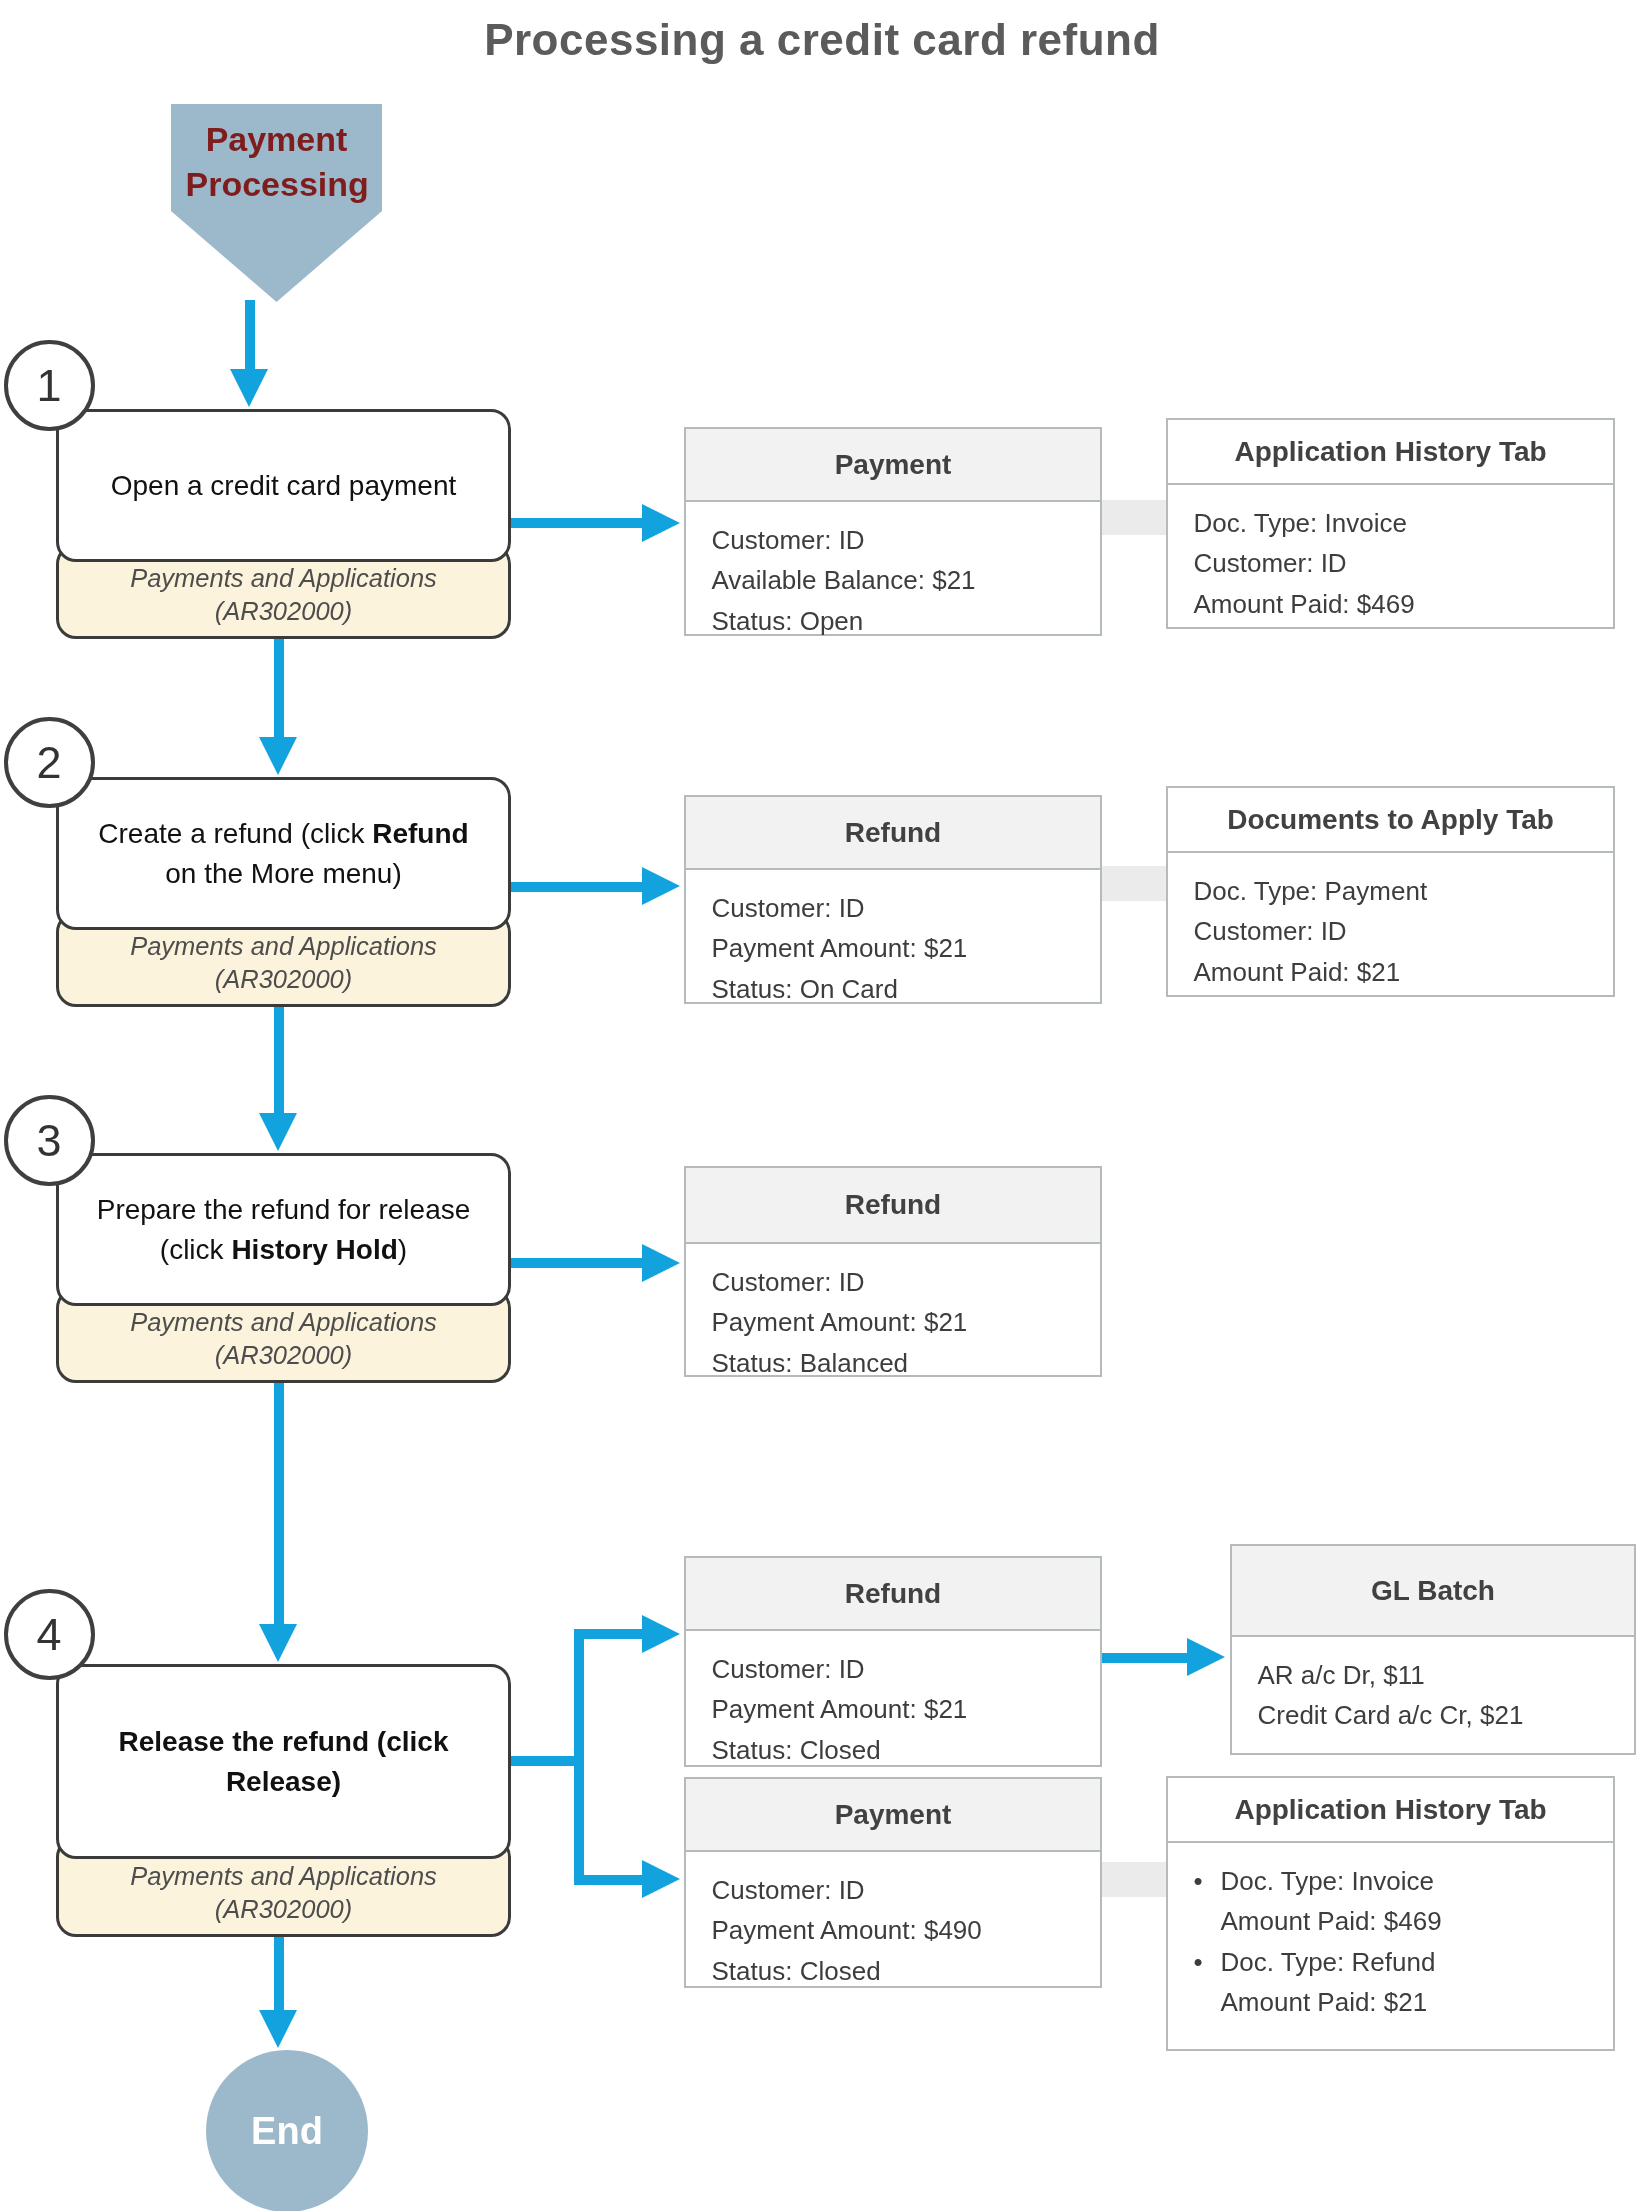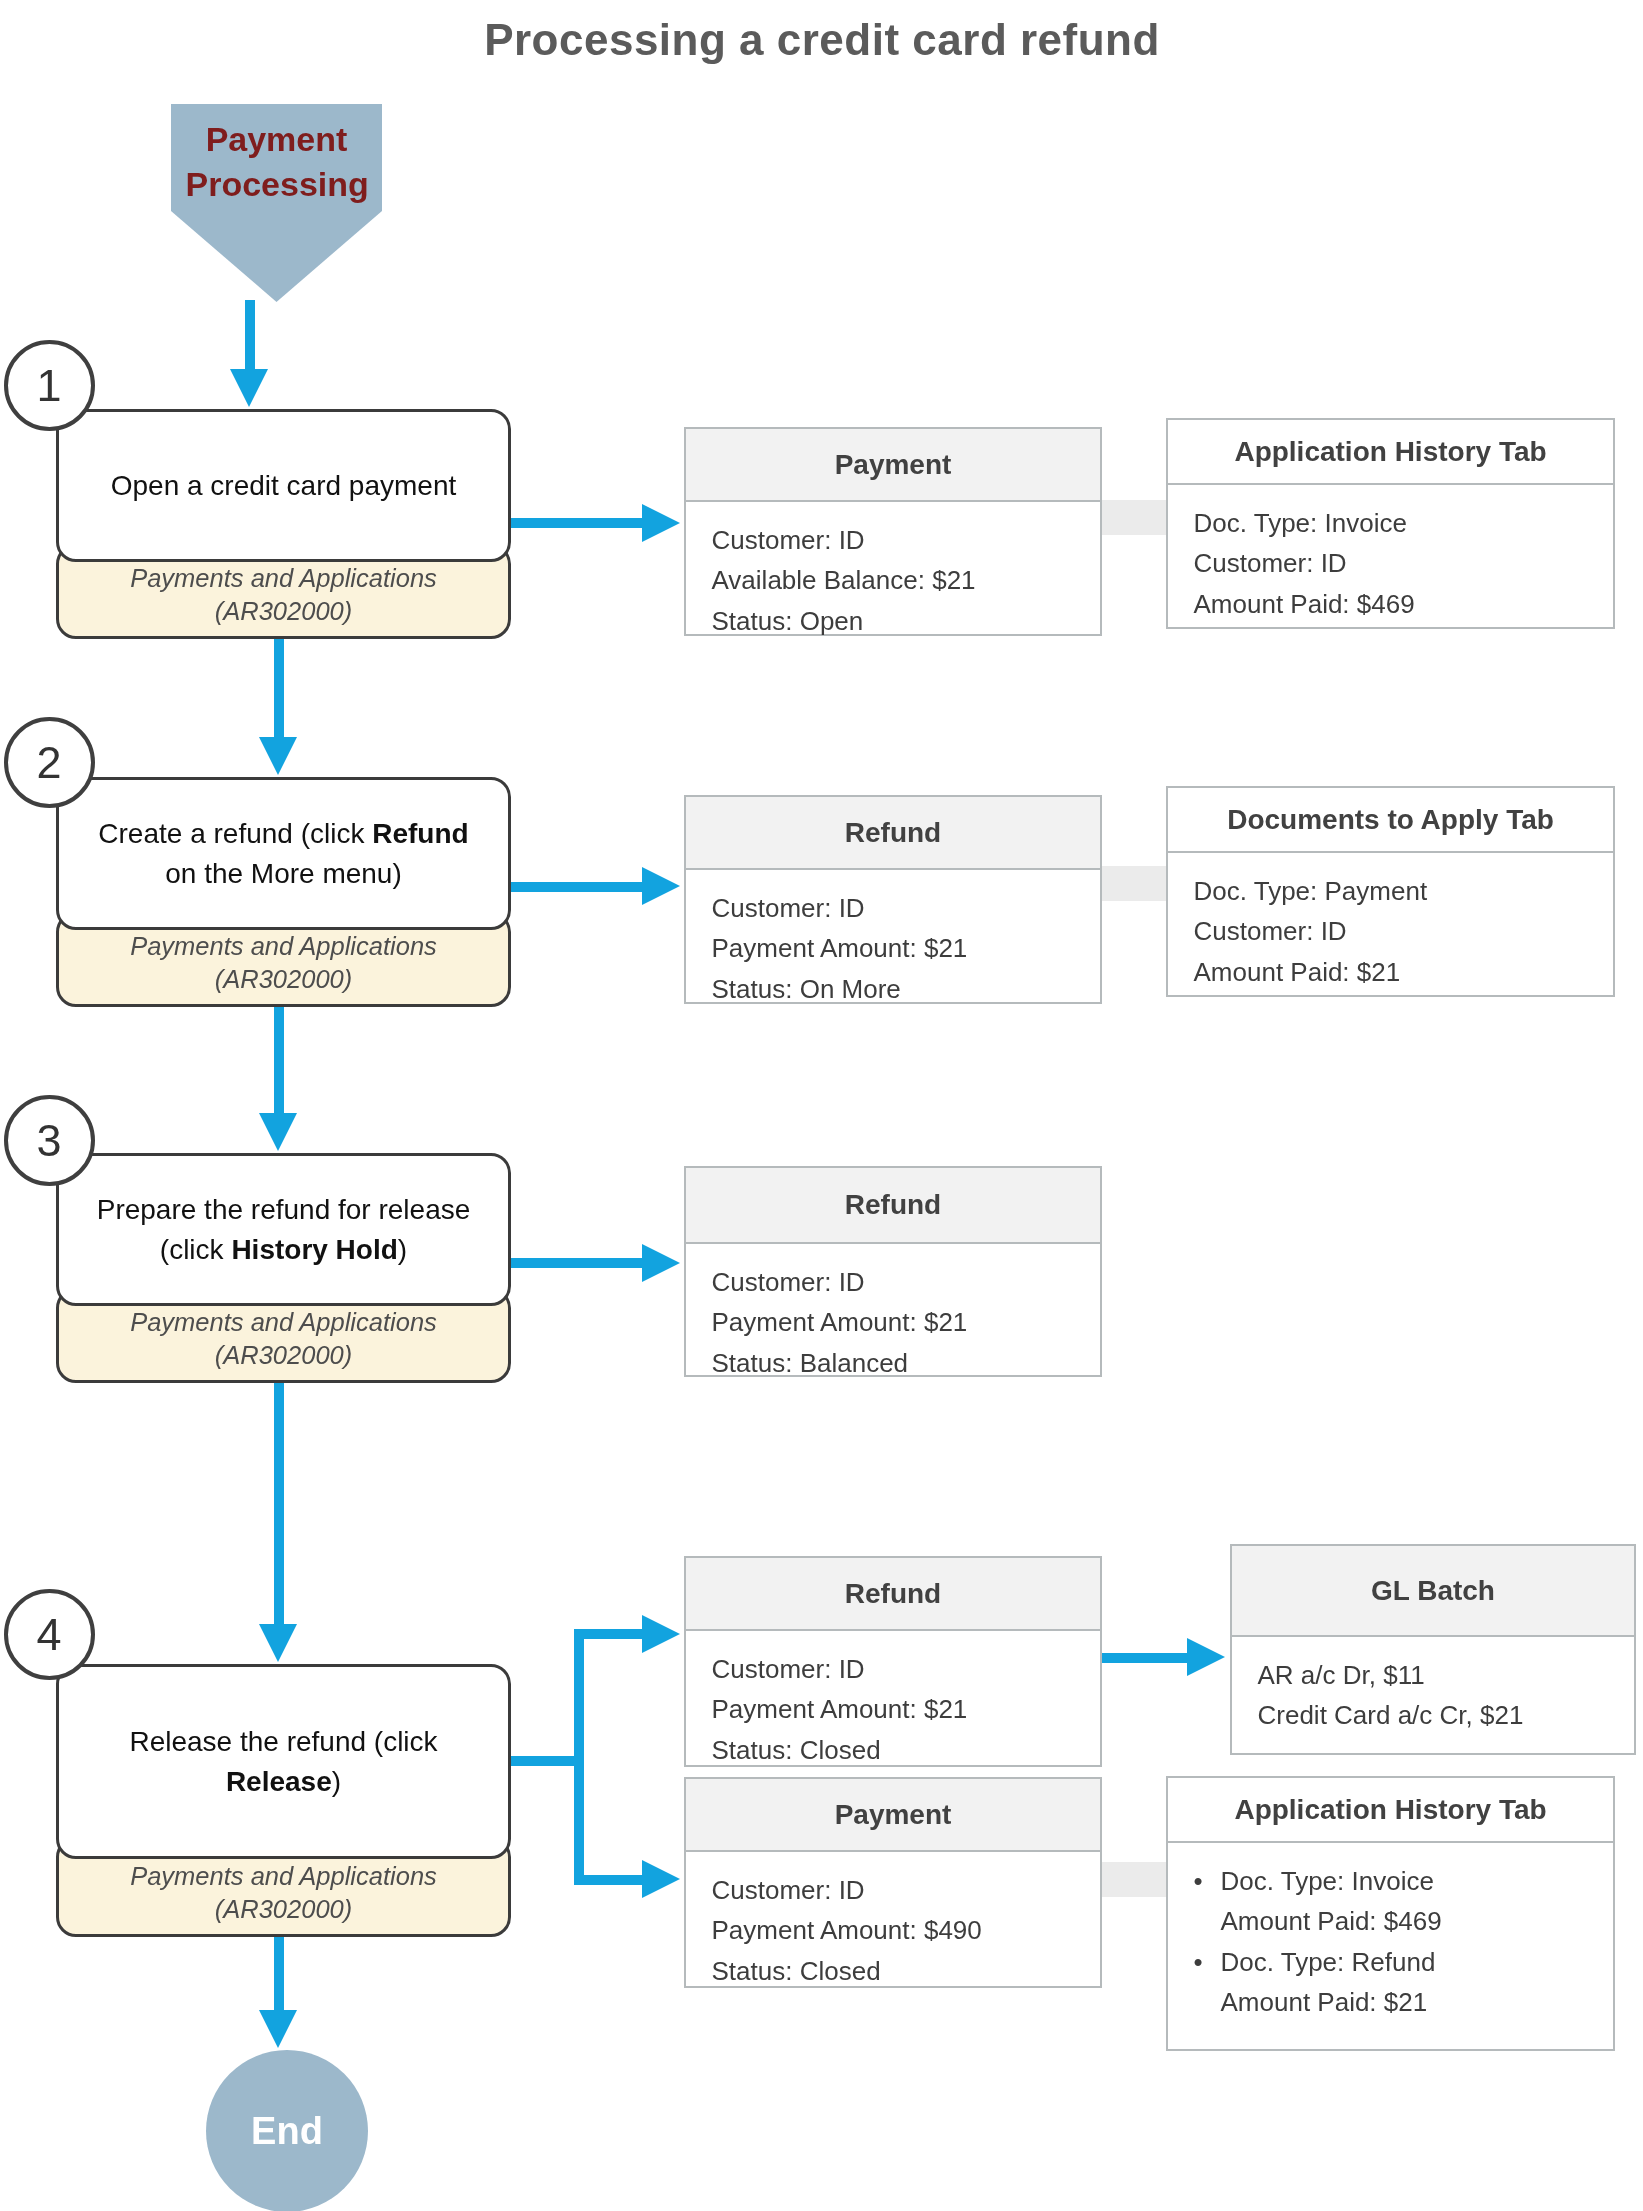--- a/index.html
+++ b/index.html
@@ -156,21 +156,21 @@
 <div class="abs shaft" style="left:511px;top:882px;width:135px;height:10px;"></div>
 <div class="abs head-right" style="left:642px;top:867px;"></div>
 
 <div class="abs gray-conn" style="left:1100px;top:866px;width:67px;height:35px;"></div>
 
 <div class="abs detail-box" style="left:684px;top:795px;width:418px;height:209px;">
   <div class="detail-hdr gray" style="height:73px;">Refund</div>
   <div class="detail-body">
     <div>Customer: ID</div>
     <div>Payment Amount: $21</div>
-    <div>Status: On More</div>
+    <div>Status: On Card</div>
   </div>
 </div>
 
 <div class="abs detail-box" style="left:1166px;top:786px;width:449px;height:211px;">
   <div class="detail-hdr" style="height:65px;">Documents to Apply Tab</div>
   <div class="detail-body">
     <div>Doc. Type: Payment</div>
     <div>Customer: ID</div>
     <div>Amount Paid: $21</div>
   </div>
@@ -208,21 +208,21 @@
 <div class="abs head-down" style="left:259px;top:1624px;"></div>
 
 <div class="abs num-circle" style="left:3.6px;top:1589px;">
   <span>4</span>
 </div>
 <div class="abs step-box" style="left:56px;top:1664px;height:273px;">
   <div class="step-band" style="top:173px;height:100px;">
     <div>Payments and Applications</div>
     <div>(AR302000)</div>
   </div>
-  <div class="step-white" style="height:195px;">
+  <div class="step-white" style="height:195px;font-weight:bold;">
     <div><span>Release the refund (click </span><b>Release</b><span>)</span></div>
   </div>
 </div>
 
 <div class="abs shaft" style="left:511px;top:1756px;width:73px;height:10px;"></div>
 <div class="abs shaft" style="left:574px;top:1629px;width:10px;height:255px;"></div>
 <div class="abs shaft" style="left:574px;top:1629px;width:71px;height:10px;"></div>
 <div class="abs head-right" style="left:642px;top:1615px;"></div>
 <div class="abs shaft" style="left:574px;top:1875px;width:71px;height:10px;"></div>
 <div class="abs head-right" style="left:642px;top:1860px;"></div>

